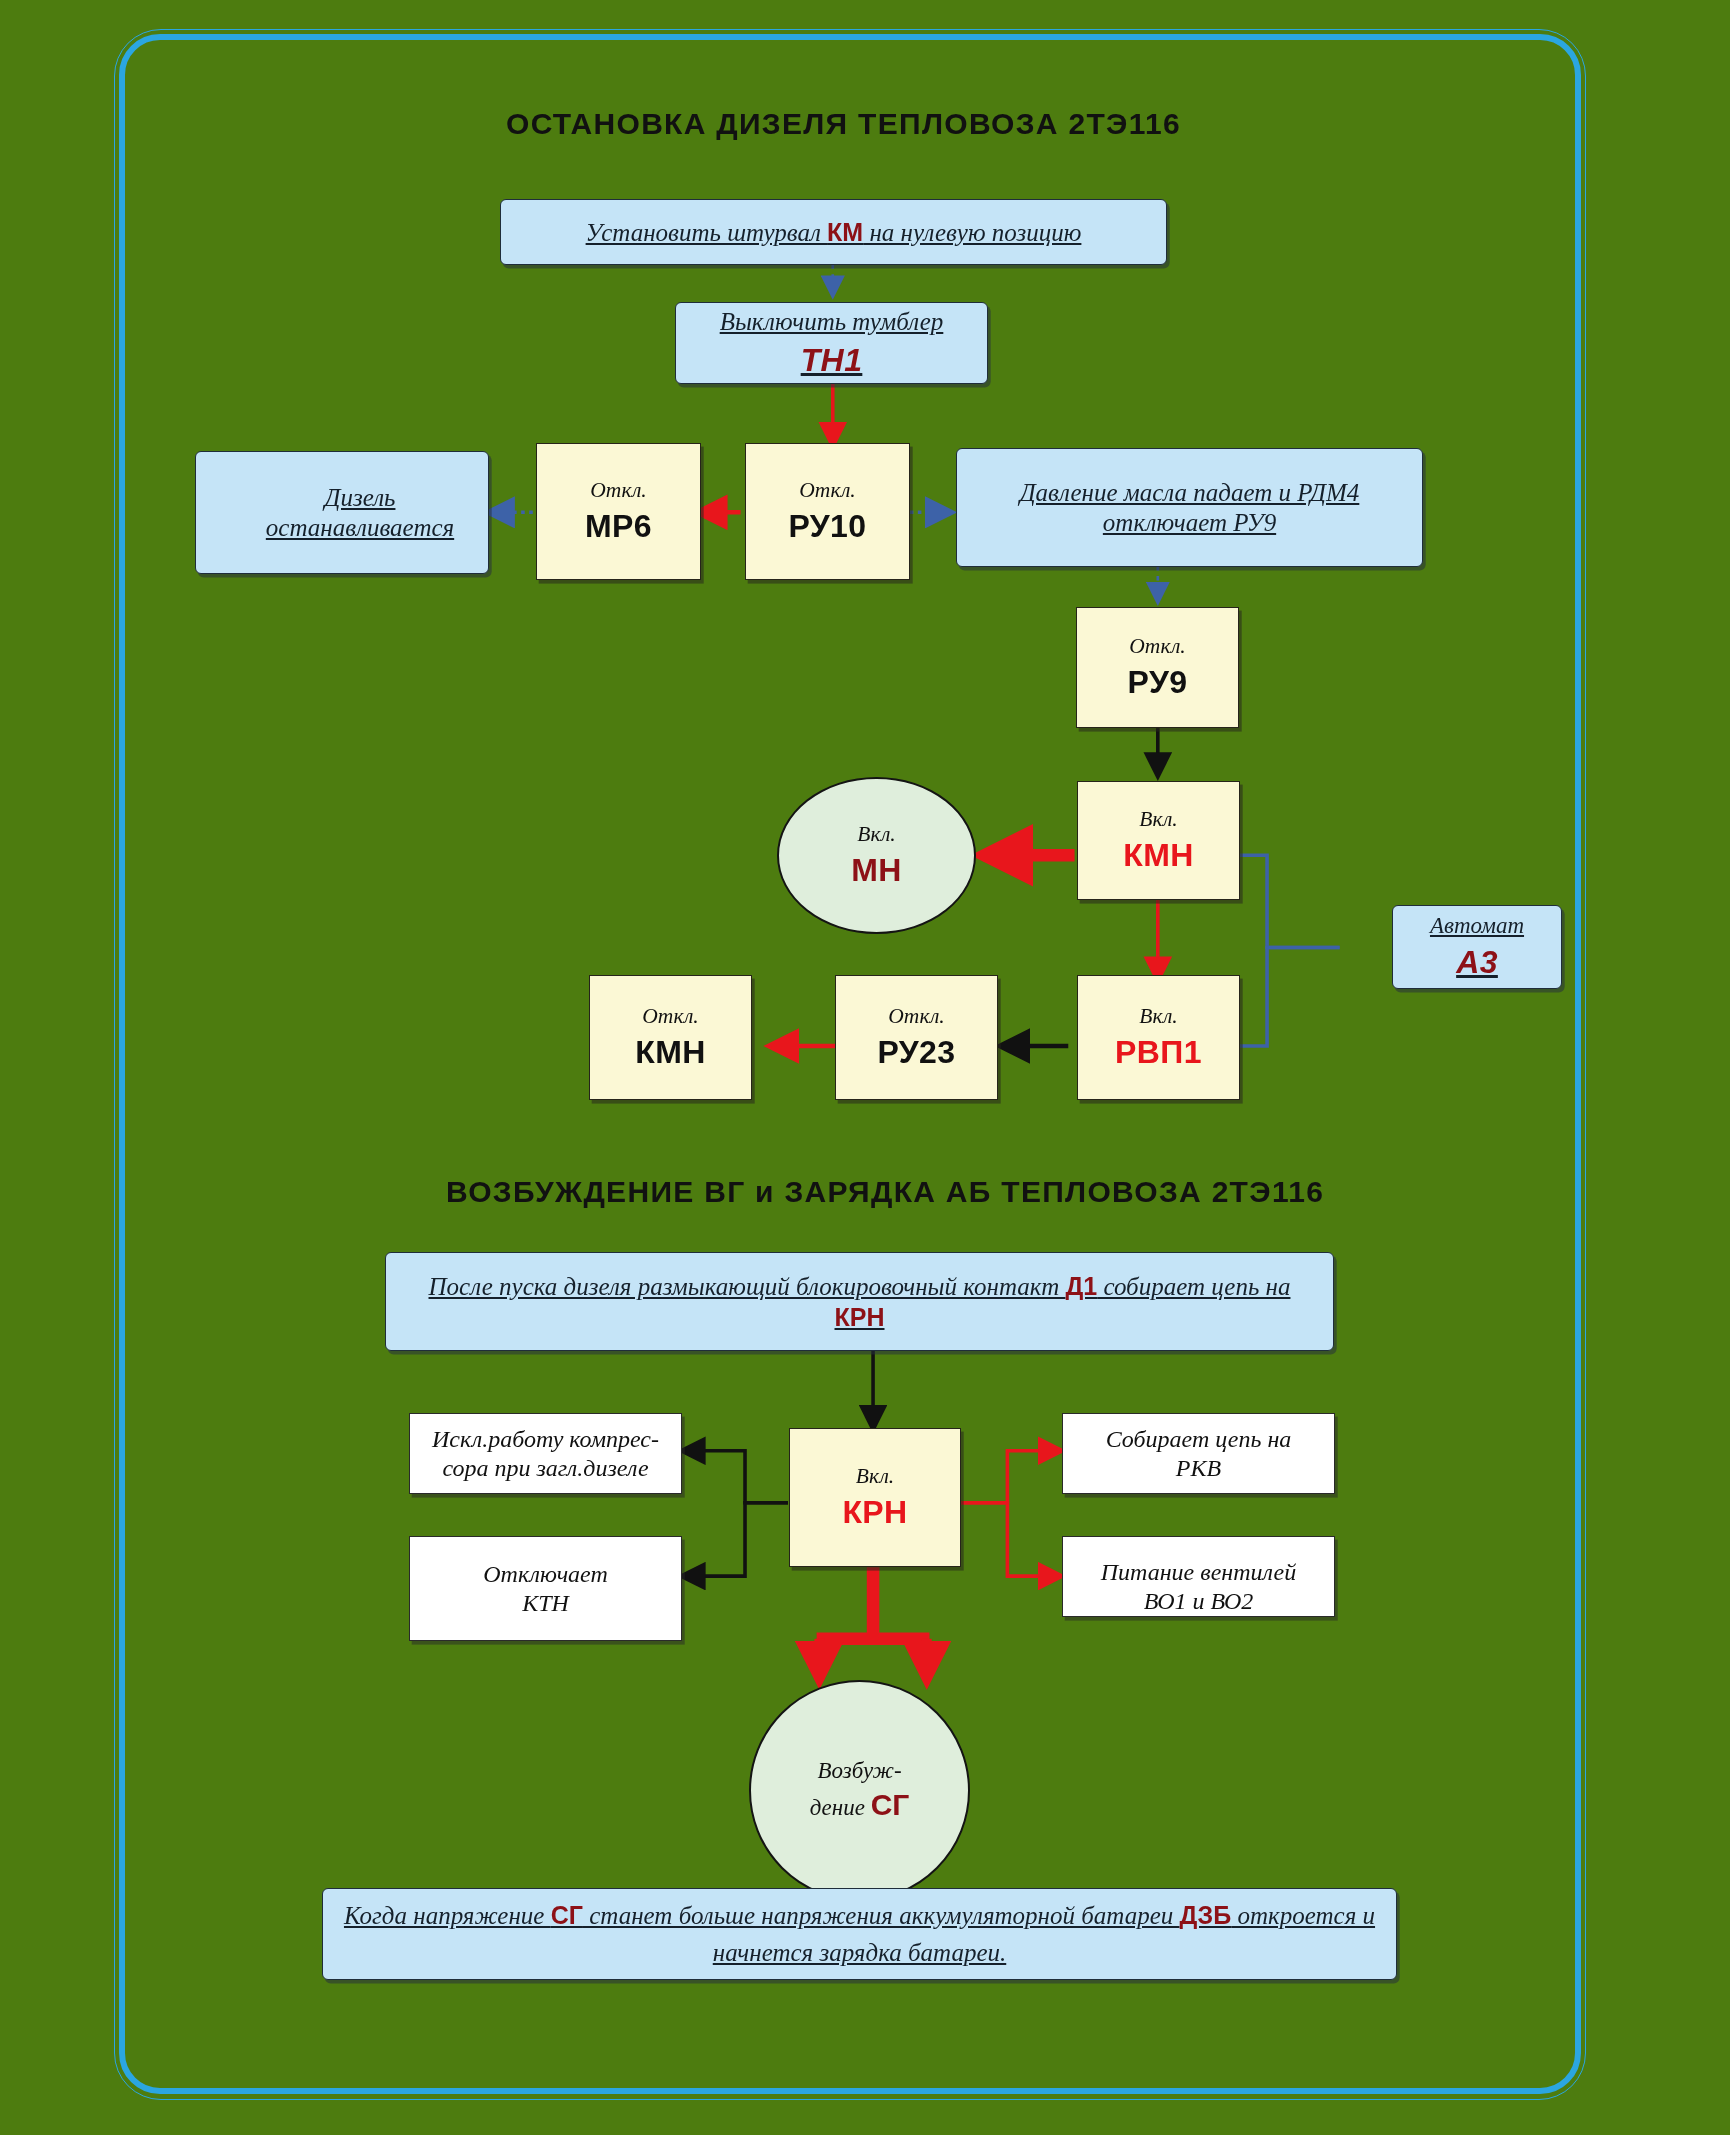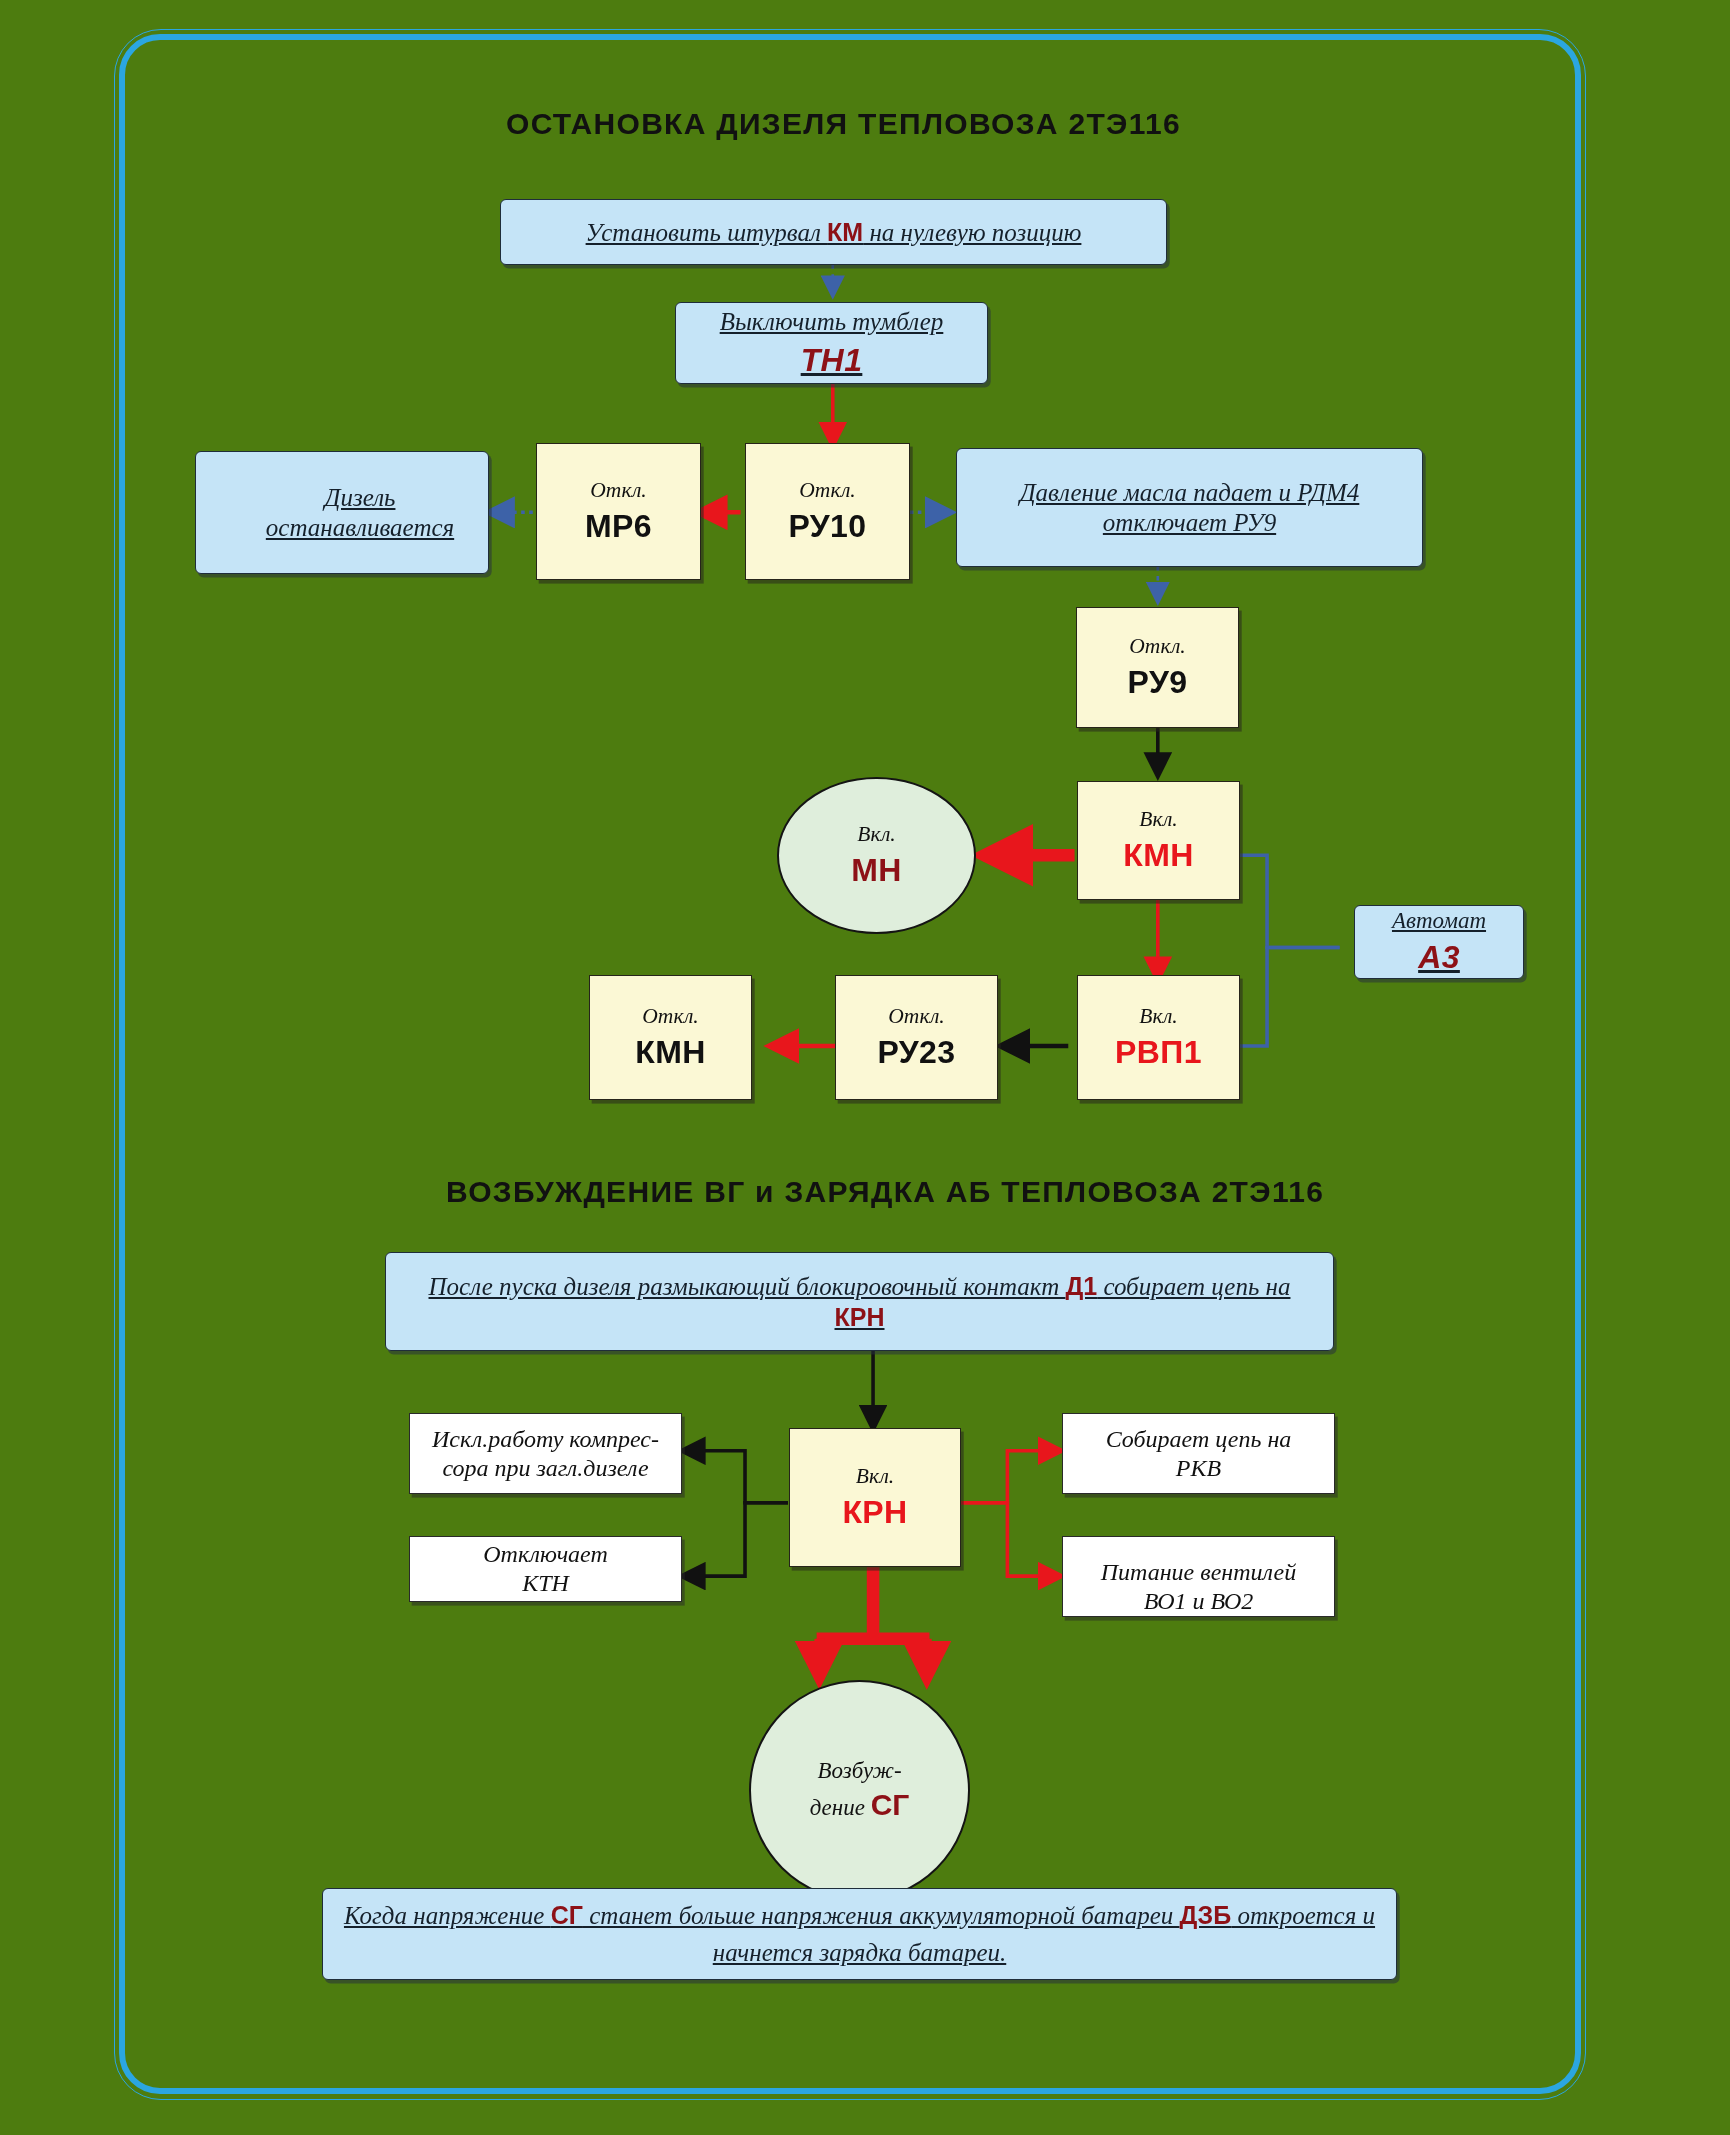--- a/index.html
+++ b/index.html
@@ -148,21 +148,21 @@
   <div class="node green" style="left:777px;top:777px;width:199px;height:157px;">
     <div class="lbl-small">Вкл.</div>
     <div class="lbl-big dred">МН</div>
   </div>
 
   <div class="node yellow" style="left:1077px;top:781px;width:163px;height:119px;">
     <div class="lbl-small">Вкл.</div>
     <div class="lbl-big red">КМН</div>
   </div>
 
-  <div class="node blue" style="left:1354px;top:905px;width:170px;height:74px;">
+  <div class="node blue" style="left:1392px;top:905px;width:170px;height:84px;">
     <div class="btxt" style="font-size:23px;">Автомат</div>
     <div class="lbl-big dred">А3</div>
   </div>
 
   <div class="node yellow" style="left:589px;top:975px;width:163px;height:125px;">
     <div class="lbl-small">Откл.</div>
     <div class="lbl-big">КМН</div>
   </div>
 
   <div class="node yellow" style="left:835px;top:975px;width:163px;height:125px;">
@@ -181,21 +181,21 @@
     <div class="btxt">
       <span>После пуска дизеля размыкающий блокировочный контакт </span><b>Д1</b><span> собирает цепь на </span><b>КРН</b>
     </div>
   </div>
 
   <div class="node white" style="left:409px;top:1413px;width:273px;height:81px;">
     <div class="wtxt">Искл.работу  компрес-</div>
     <div class="wtxt">сора при загл.дизеле</div>
   </div>
 
-  <div class="node white" style="left:409px;top:1536px;width:273px;height:66px;">
+  <div class="node white" style="left:409px;top:1536px;width:273px;height:105px;">
     <div class="wtxt">Отключает</div>
     <div class="wtxt plain">КТН</div>
   </div>
 
   <div class="node yellow" style="left:789px;top:1428px;width:172px;height:139px;">
     <div class="lbl-small">Вкл.</div>
     <div class="lbl-big red">КРН</div>
   </div>
 
   <div class="node white" style="left:1062px;top:1413px;width:273px;height:81px;">

